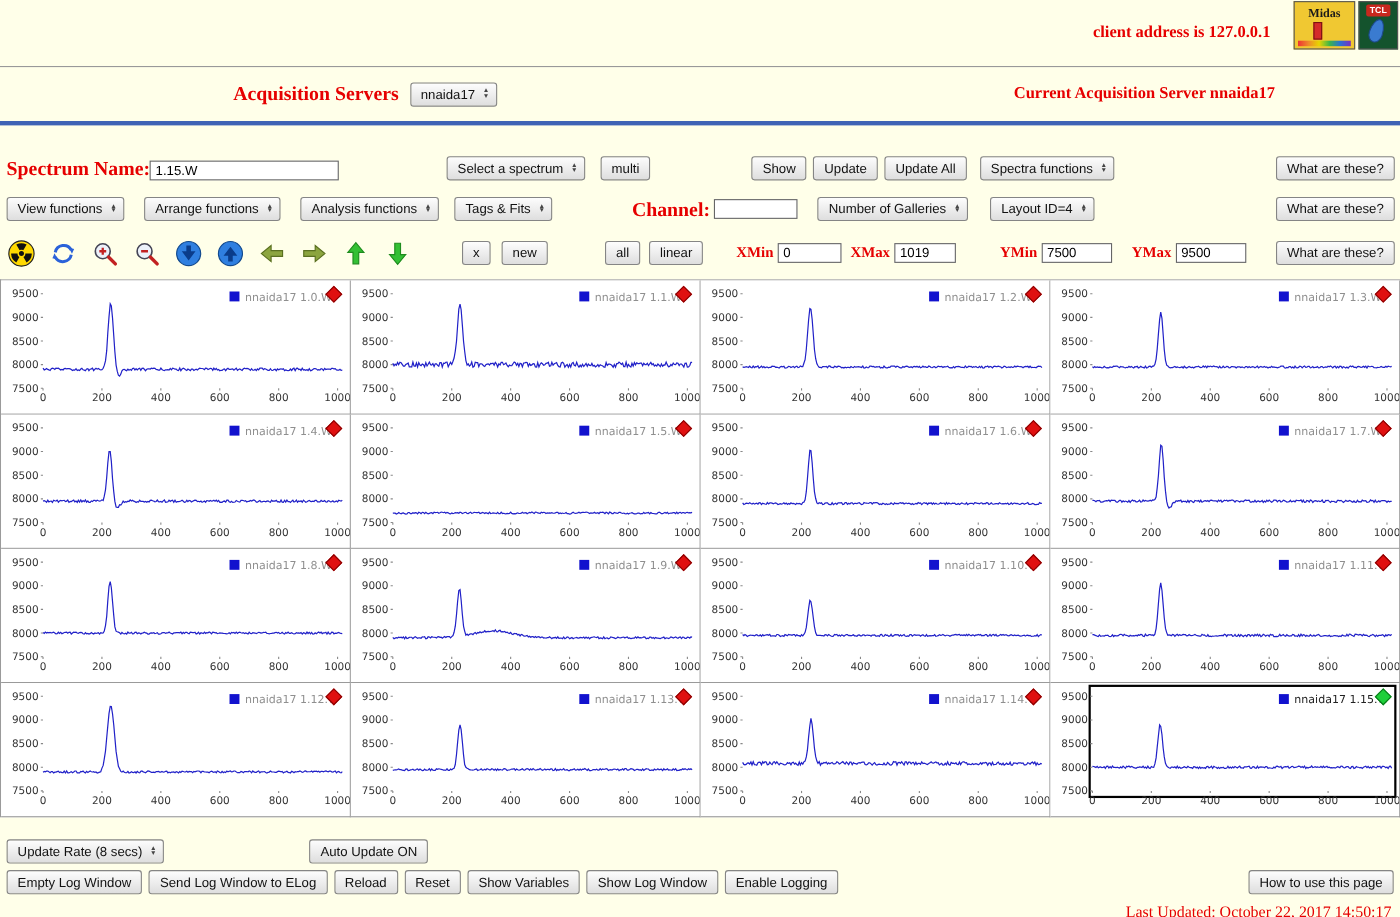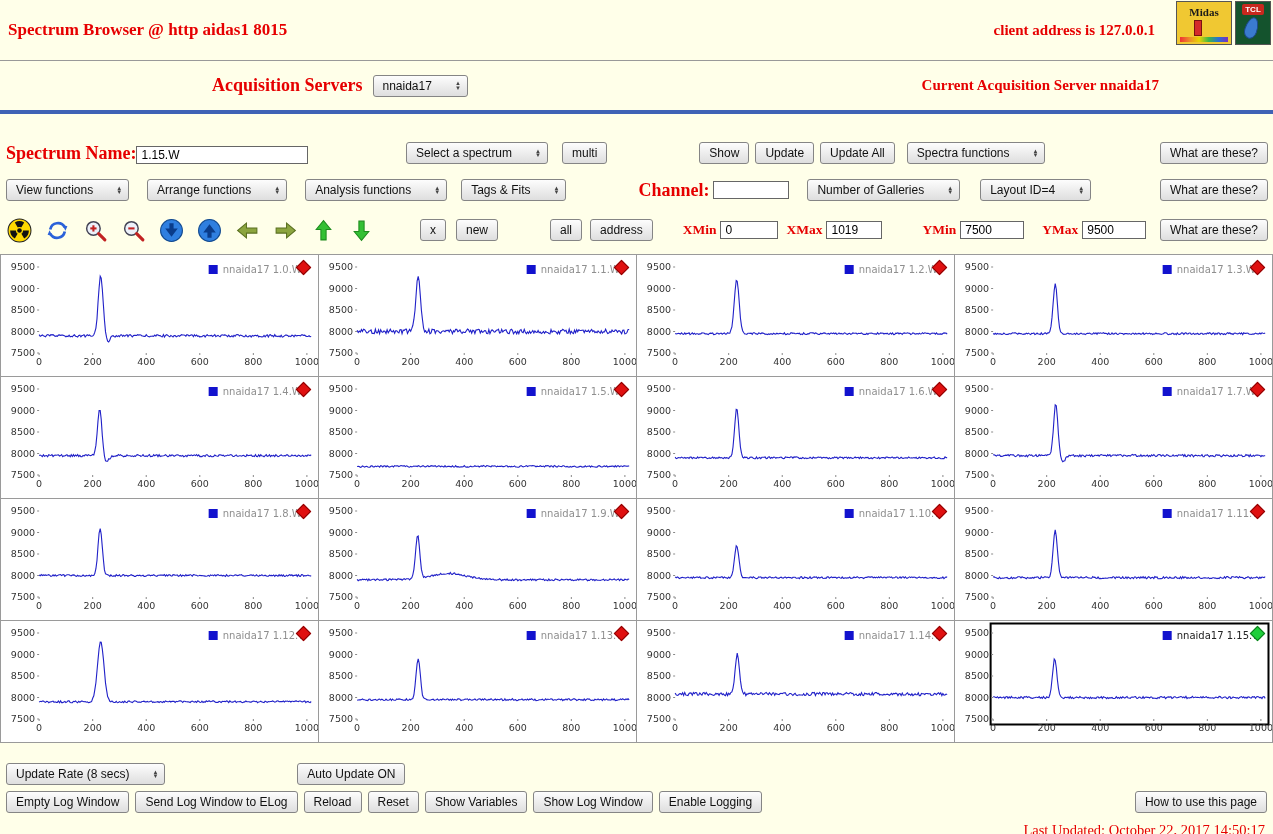--- a/index.html
+++ b/index.html
@@ -27,21 +27,21 @@
   .acq-row{height:49px;display:flex;align-items:center}
   .redlab{font-family:"Liberation Serif",serif;font-weight:bold;color:#E60000;font-size:18px;white-space:nowrap}
   .acq-label{margin-left:212px}
   .acq-row .sel{margin-left:10px}
   .current{margin-left:auto;margin-right:114px;font-size:15px}
   .bluebar{height:4px;background:#3F63B5}
 
   .row{display:flex;align-items:center}
   .btn{background:linear-gradient(#FDFDFD,#DEDEDE);border:1px solid #858585;border-radius:3px;
     font:12px "Liberation Sans",sans-serif;padding:3px 9px;color:#111;cursor:pointer;white-space:nowrap}
-  .sel{display:inline-flex;align-items:center;gap:23px;background:linear-gradient(#FDFDFD,#DEDEDE);
+  .sel{display:inline-flex;align-items:center;gap:7px;background:linear-gradient(#FDFDFD,#DEDEDE);
     border:1px solid #858585;border-radius:3px;font:12px "Liberation Sans",sans-serif;
     padding:3px 6px 3px 9px;white-space:nowrap;cursor:pointer}
   .arrows{display:flex;flex-direction:column;line-height:4.5px;font-size:6px;color:#444}
   .arrows i{font-style:normal}
   .inp{border:1px solid #666;background:#fff;font:12px "Liberation Sans",sans-serif;padding:1px 4px;height:18px}
 
   .specrow{padding:7px 0 6px 0;height:56px;align-items:flex-end}
   .namecol{display:flex;flex-direction:row;margin-left:6px;width:302px}
   .namein{margin-top:3px;width:300px}
   .funcrow{height:40px}
@@ -71,21 +71,20 @@
   .autoupd{margin-left:132px}
   .footrow2{padding:6px 6px 0 6px;display:flex;align-items:flex-start;gap:6px}
   .howto{margin-left:auto}
   .lastupd{text-align:right;padding-right:8px;padding-top:9px;
     font-family:"Liberation Serif",serif;color:#E60000;font-size:14.5px}
 </style>
 </head>
 <body>
 
 <div class="header">
-  <div class="title">Spectrum Browser @ http aidas1 8015</div>
   <div class="client">client address is 127.0.0.1</div>
   <div class="logos">
     <div class="logo midas">
       <span class="midas-txt">Midas</span>
       <span class="midas-red"></span>
       <span class="rainbow"></span>
     </div>
     <div class="logo tcl">
       <span class="tcl-txt">TCL</span>
       <span class="feather"></span>
@@ -244,21 +243,21 @@
     </svg>
   </span>
   <span class="icobtn">
     <svg class="ico" viewBox="0 0 24 24">
       <path d="M3 9.5 L13 9.5 L13 5 L21.5 12 L13 19 L13 14.5 L3 14.5 Z" fill="#34C034" stroke="#1E8C1E" transform="rotate(90 12 12)"></path>
     </svg>
   </span>
   <button class="btn ml46">x</button>
   <button class="btn ml10">new</button>
   <button class="btn ml52">all</button>
-  <button class="btn ml8">address</button>
+  <button class="btn ml8">linear</button>
   <span class="redlab rlab13 ml30">XMin</span>
   <input class="inp w58 ml4" value="0" style="">
   <span class="redlab rlab13 ml8">XMax</span>
   <input class="inp w56 ml4" value="1019" style="">
   <span class="redlab rlab13 ml40">YMin</span>
   <input class="inp w64 ml4" value="7500" style="">
   <span class="redlab rlab13 ml18">YMax</span>
   <input class="inp w64 ml4" value="9500" style="">
   <button class="btn whatbtn">What are these?</button>
 </div>

